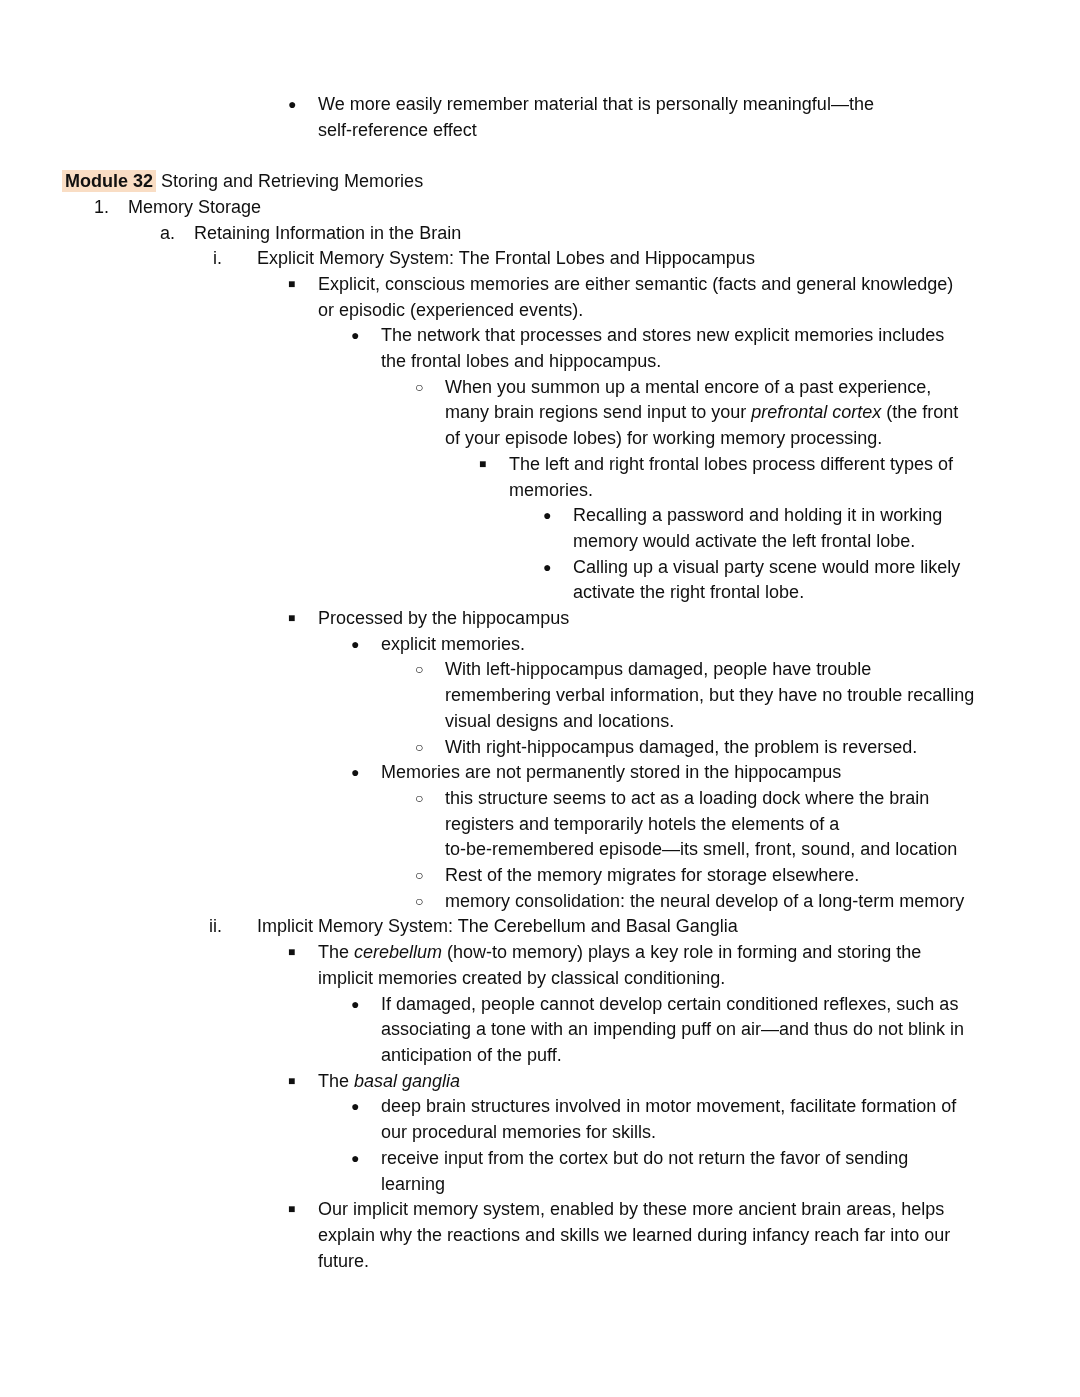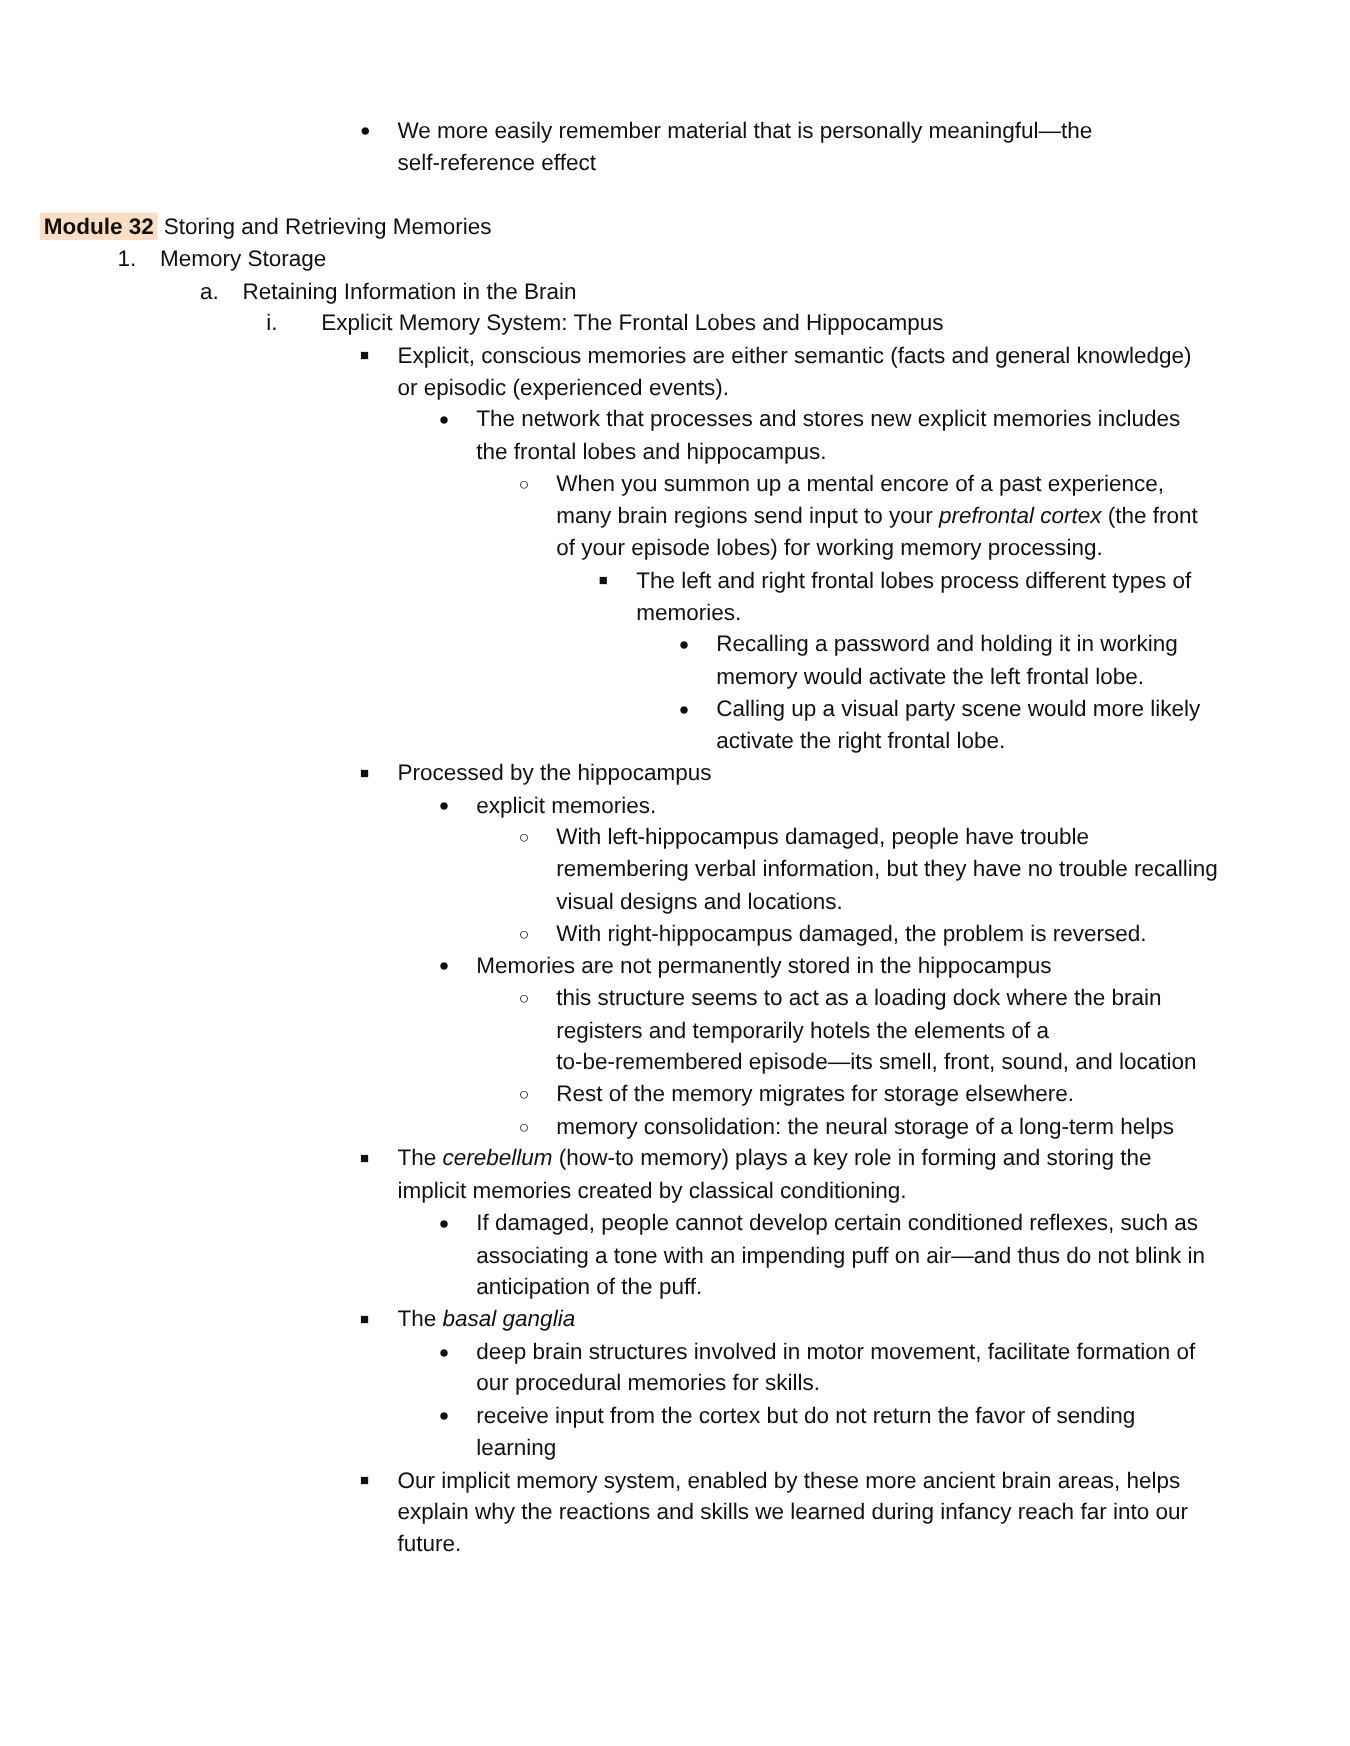--- a/index.html
+++ b/index.html
@@ -8,21 +8,21 @@
     font-family:"Liberation Sans","DejaVu Sans",sans-serif;
     font-size:18px;color:#101010;
     -webkit-font-smoothing:antialiased;
   }
   .doc{position:relative;padding-top:92px;width:1080px;}
   .item{position:relative;}
   .line{line-height:25.7px;white-space:pre;}
   .spacer{height:25.7px;}
   .marker{position:absolute;top:0;line-height:25.7px;color:#101010;}
   
-  .lv-m{padding-left:32px;}
+  .lv-m{padding-left:62px;}
   .lv-1{padding-left:128px;} .lv-1 .marker{left:94px;}
   .lv-2{padding-left:194px;} .lv-2 .marker{left:160px;}
   .lv-3{padding-left:257px;} .lv-3 .marker{left:180px;width:42px;text-align:right;}
   .lv-4{padding-left:318px;} .lv-4 .marker{left:288px;}
   .lv-5{padding-left:381px;} .lv-5 .marker{left:351px;}
   .lv-6{padding-left:445px;} .lv-6 .marker{left:415px;}
   .lv-7{padding-left:509px;} .lv-7 .marker{left:479px;}
   .lv-8{padding-left:573px;} .lv-8 .marker{left:543px;}
   .marker.dot{font-size:14px;}
   .marker.circ{font-size:14px;}
@@ -115,21 +115,25 @@
       <div class="line"><span>this structure seems to act as a loading dock where the brain</span></div>
       <div class="line"><span>registers and temporarily hotels the elements of a</span></div>
       <div class="line"><span>to-be-remembered episode—its smell, front, sound, and location</span></div>
     </div>
     <div class="item lv-6">
       <span class="marker circ">○</span>
       <div class="line"><span>Rest of the memory migrates for storage elsewhere.</span></div>
     </div>
     <div class="item lv-6">
       <span class="marker circ">○</span>
-      <div class="line"><span>memory consolidation: the neural storage of a long-term helps</span></div>
+      <div class="line"><span>memory consolidation: the neural develop of a long-term memory</span></div>
+    </div>
+    <div class="item lv-3">
+      <span class="marker rom">ii.</span>
+      <div class="line"><span>Implicit Memory System: The Cerebellum and Basal Ganglia</span></div>
     </div>
     <div class="item lv-4">
       <span class="marker sq">■</span>
       <div class="line"><span>The </span><span class="it">cerebellum</span><span> (how-to memory) plays a key role in forming and storing the</span></div>
       <div class="line"><span>implicit memories created by classical conditioning.</span></div>
     </div>
     <div class="item lv-5">
       <span class="marker dot">●</span>
       <div class="line"><span>If damaged, people cannot develop certain conditioned reflexes, such as</span></div>
       <div class="line"><span>associating a tone with an impending puff on air—and thus do not blink in</span></div>

